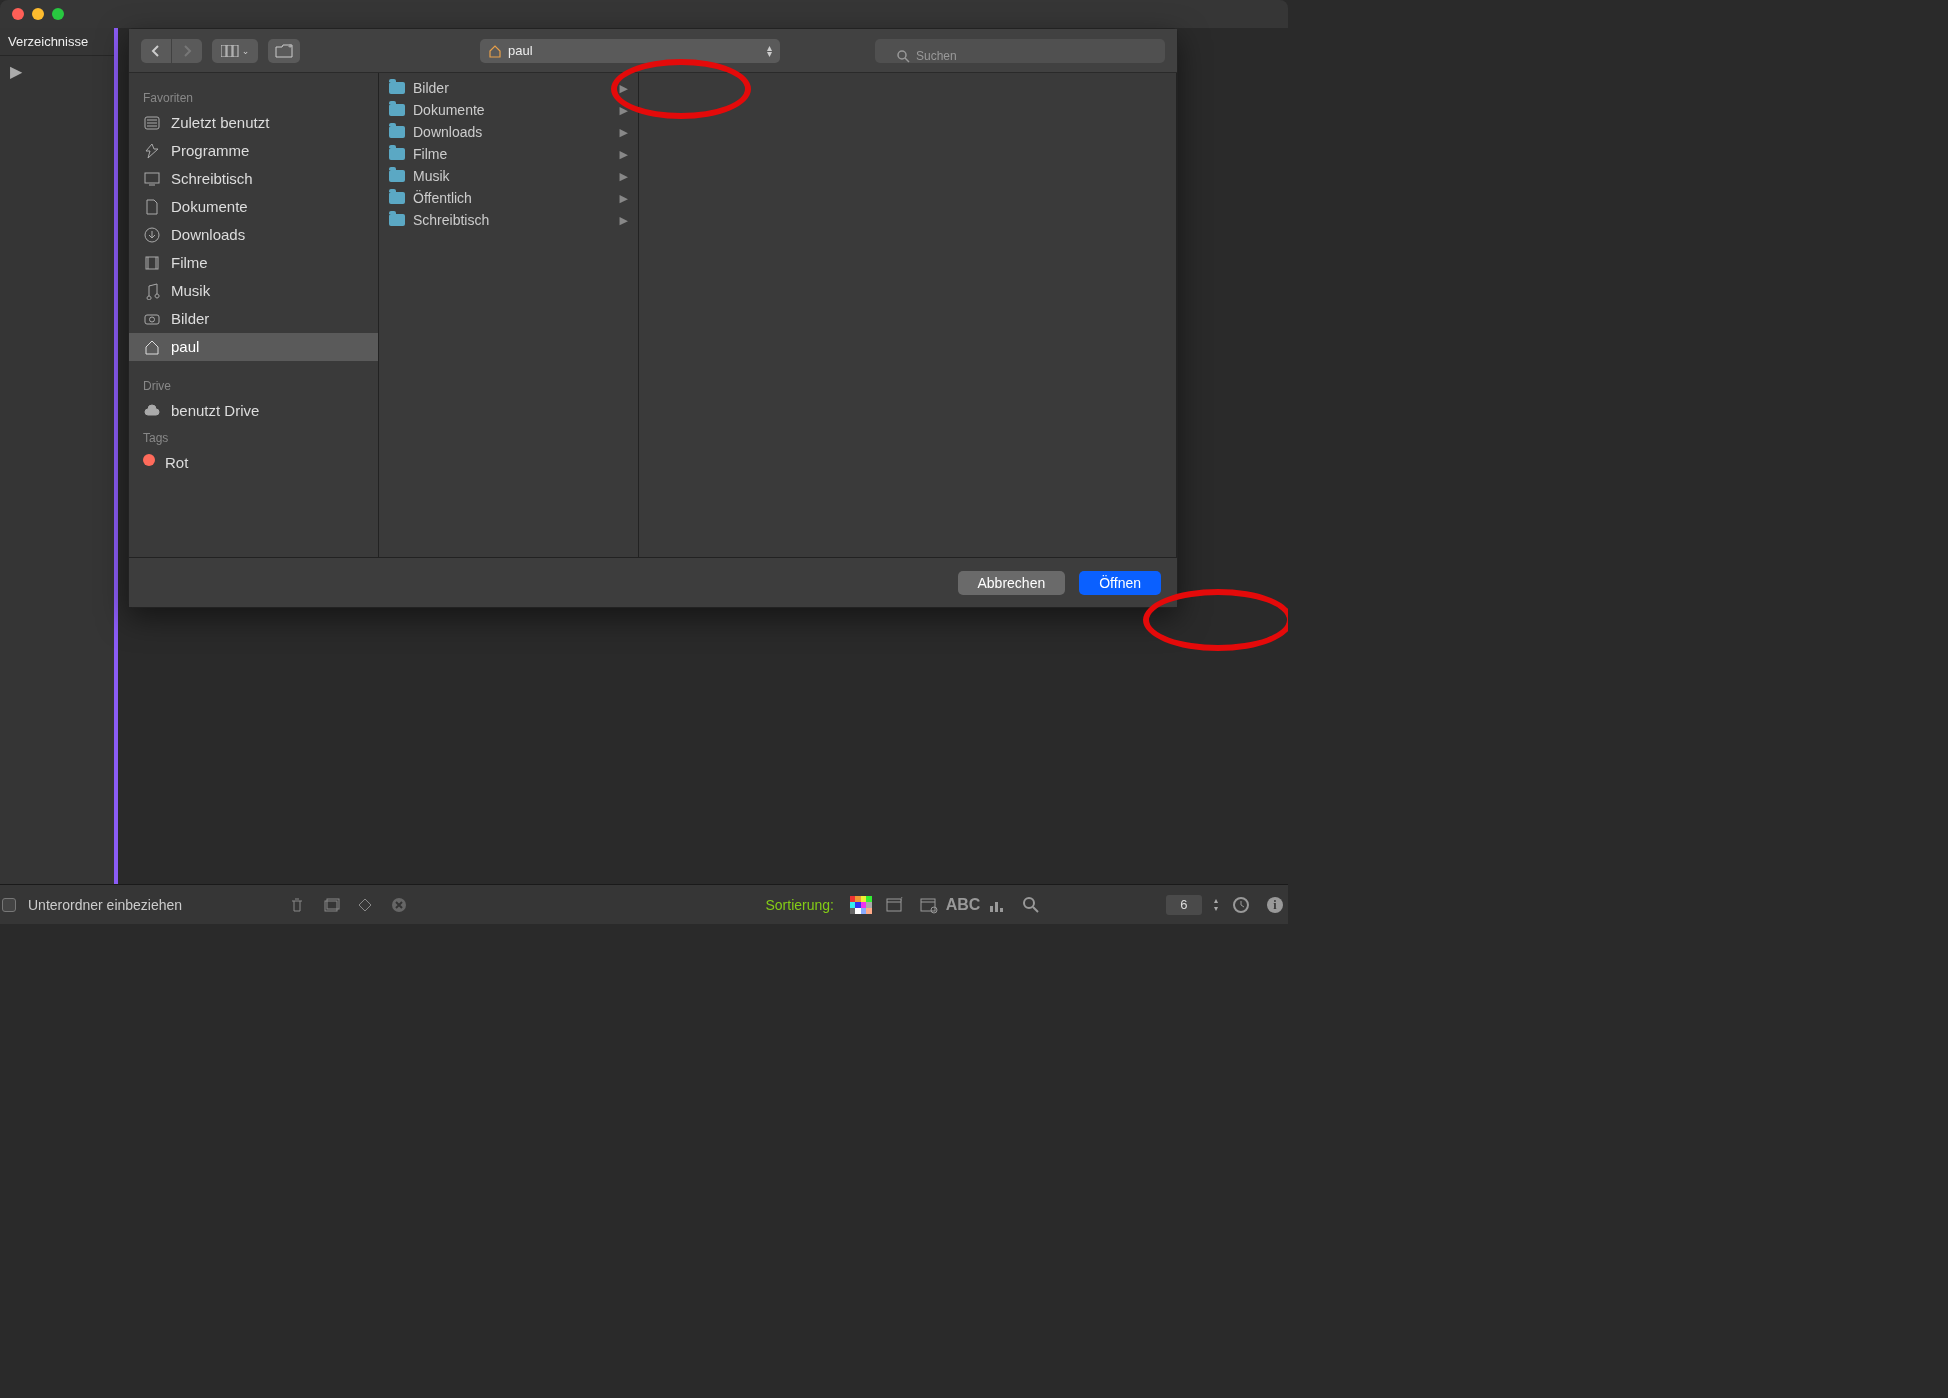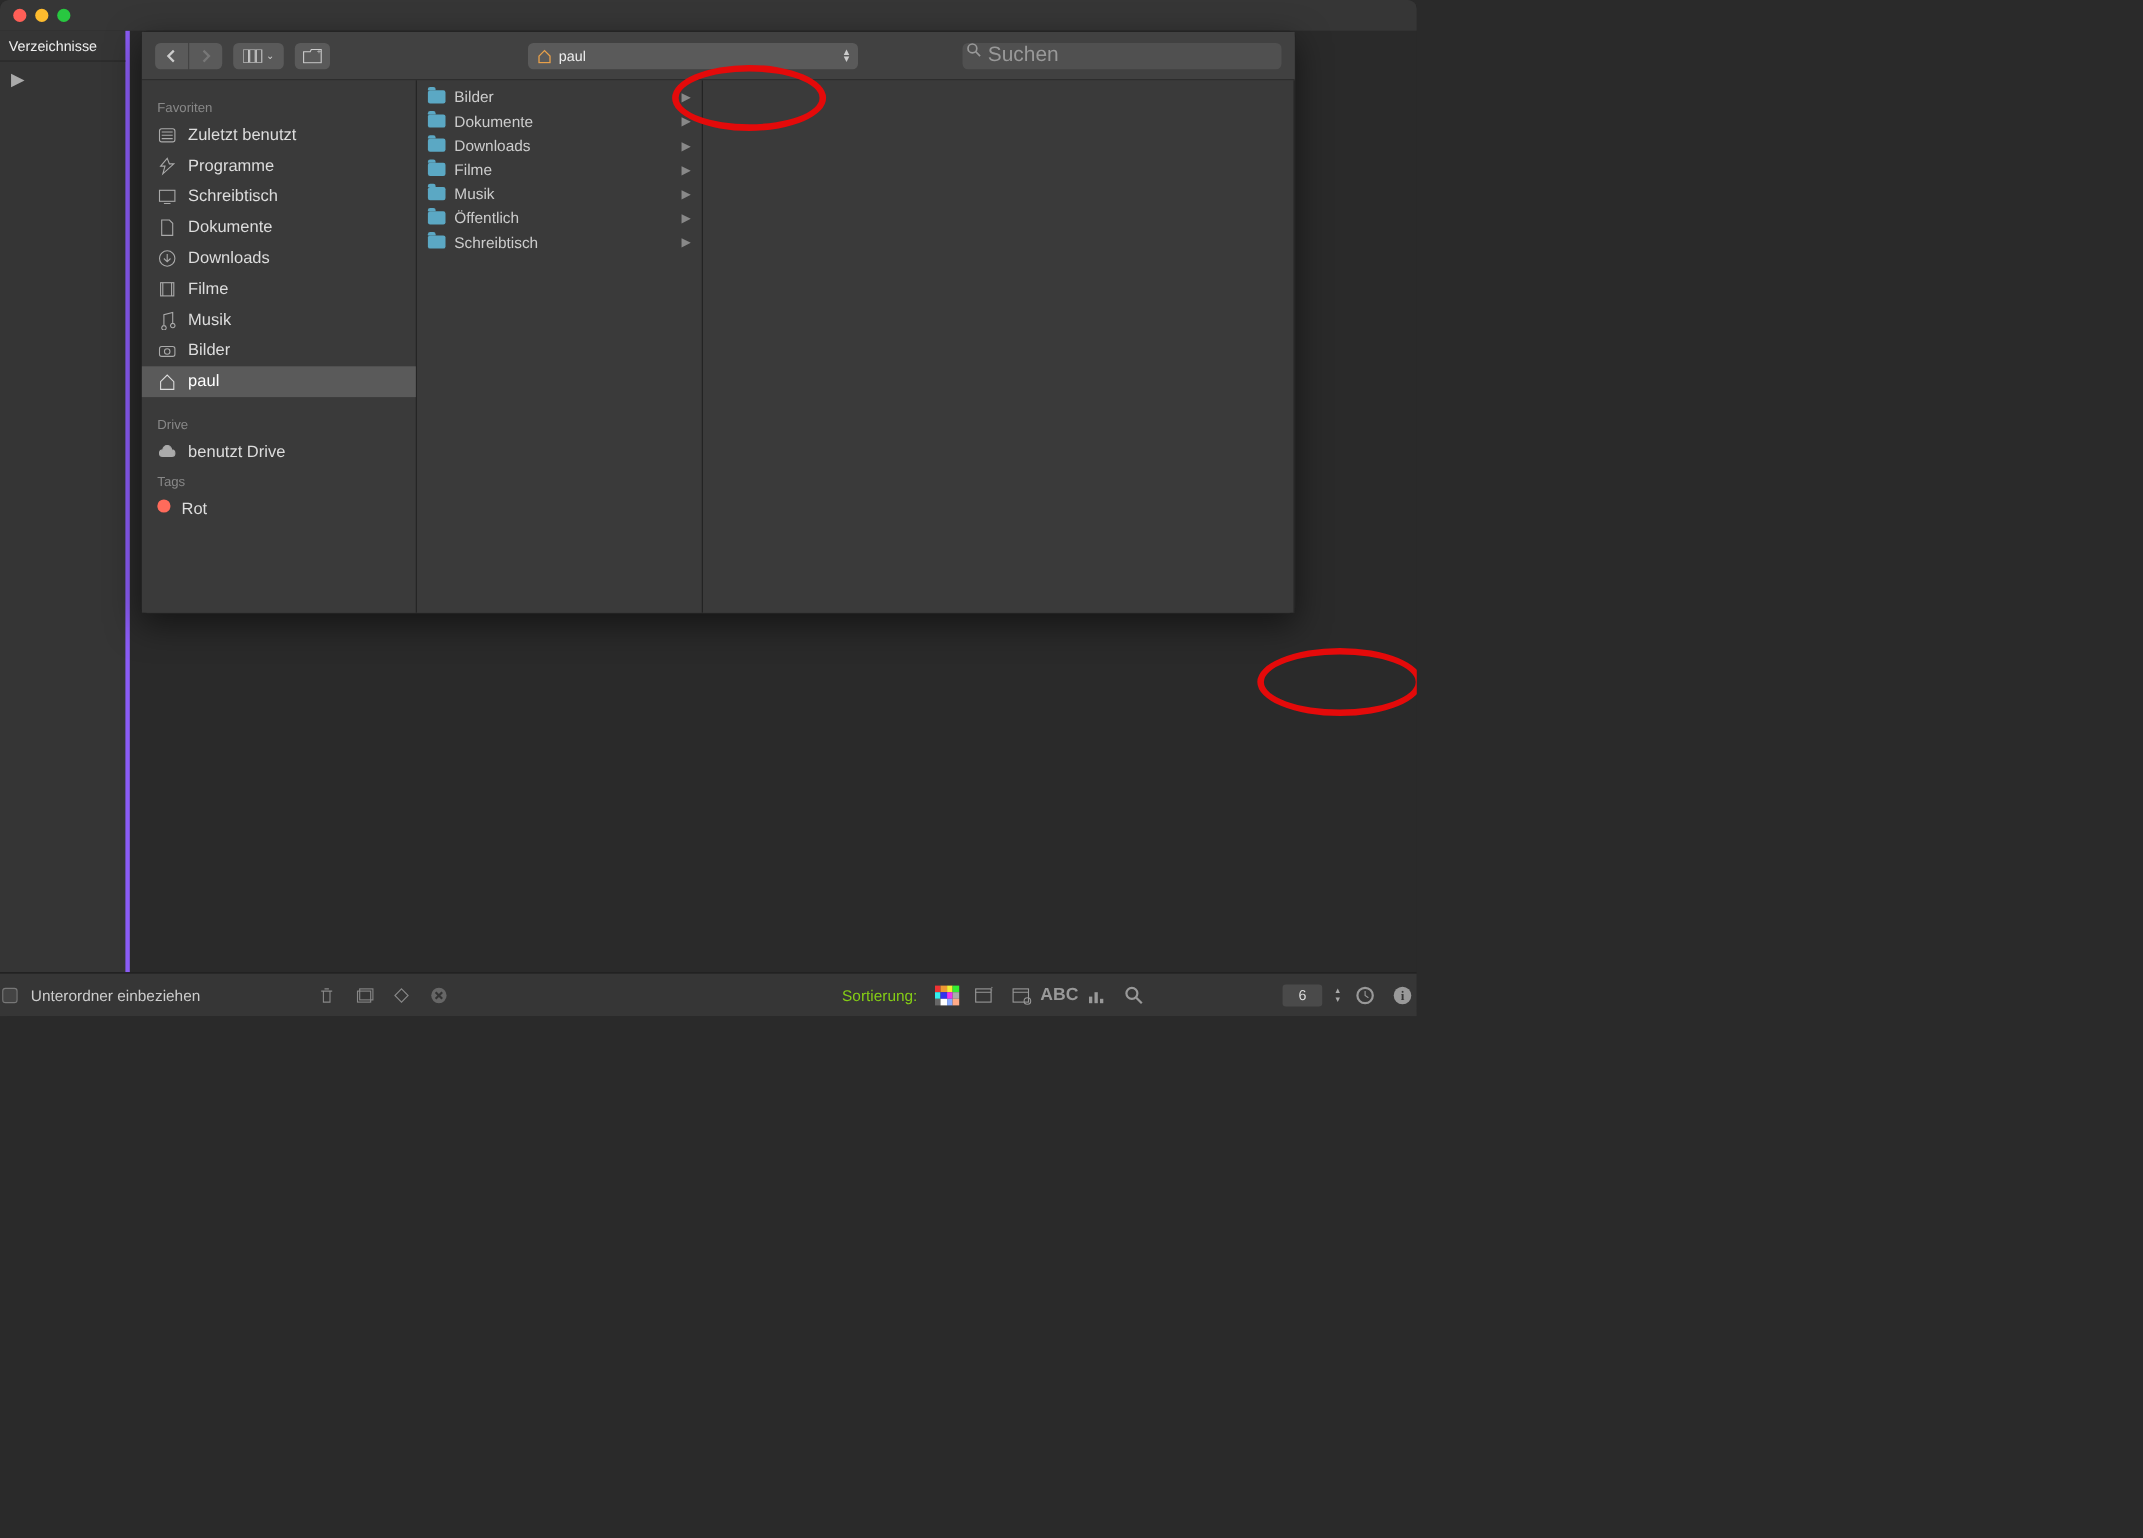--- a/index.html
+++ b/index.html
@@ -74,22 +74,22 @@
   flex: 0 0 300px; height: 24px; background: #5a5a5a; border-radius: 5px;
   display: flex; align-items: center; padding: 0 8px; margin-left: 170px;
   position: relative; color: #eee; font-size: 13px;
 }
 .path-dropdown .caret {
   position: absolute; right: 8px; color: #ccc; font-size: 10px;
   display: flex; flex-direction: column; line-height: 6px;
 }
 .search-field {
   flex: 0 0 290px; height: 24px; background: #505050; border-radius: 5px;
-  display: flex; align-items: flex-start; padding: 0 4px; margin-left: auto;
-  color: #999; font-size: 19px; gap: 6px;
+  display: flex; align-items: flex-end; padding: 0 22px; margin-left: auto;
+  color: #999; font-size: 12px; gap: 6px;
 }
 
 .dialog-body { display: flex; height: 484px; }
 
 .sidebar {
   width: 250px; background: #3a3a3a; border-right: 1px solid #222;
   padding-top: 12px; font-size: 15px;
 }
 .sidebar-group-label {
   color: #888; font-size: 12px; padding: 6px 14px 4px;
@@ -384,20 +384,28 @@
                     <span class="folder-icon"></span>
                     <span>Schreibtisch</span>
                   </span>
                   <span class="chevron">▶</span>
                 </div>
             </div>
             <div class="column" style="flex:1"></div>
           </div>
         </div>
 
+        <div class="dialog-footer">
+          <div class="dlg-btn btn-cancel">
+              <span>Abbrechen</span>
+            </div>
+          <div class="dlg-btn btn-open">
+              <span>Öffnen</span>
+            </div>
+        </div>
 
         <div class="annot-circle annot1"></div>
         <div class="annot-circle annot2"></div>
       </div>
 
     </div>
   </div>
 
   <div class="bottom-bar">
     <div class="bb-checkbox"></div>

